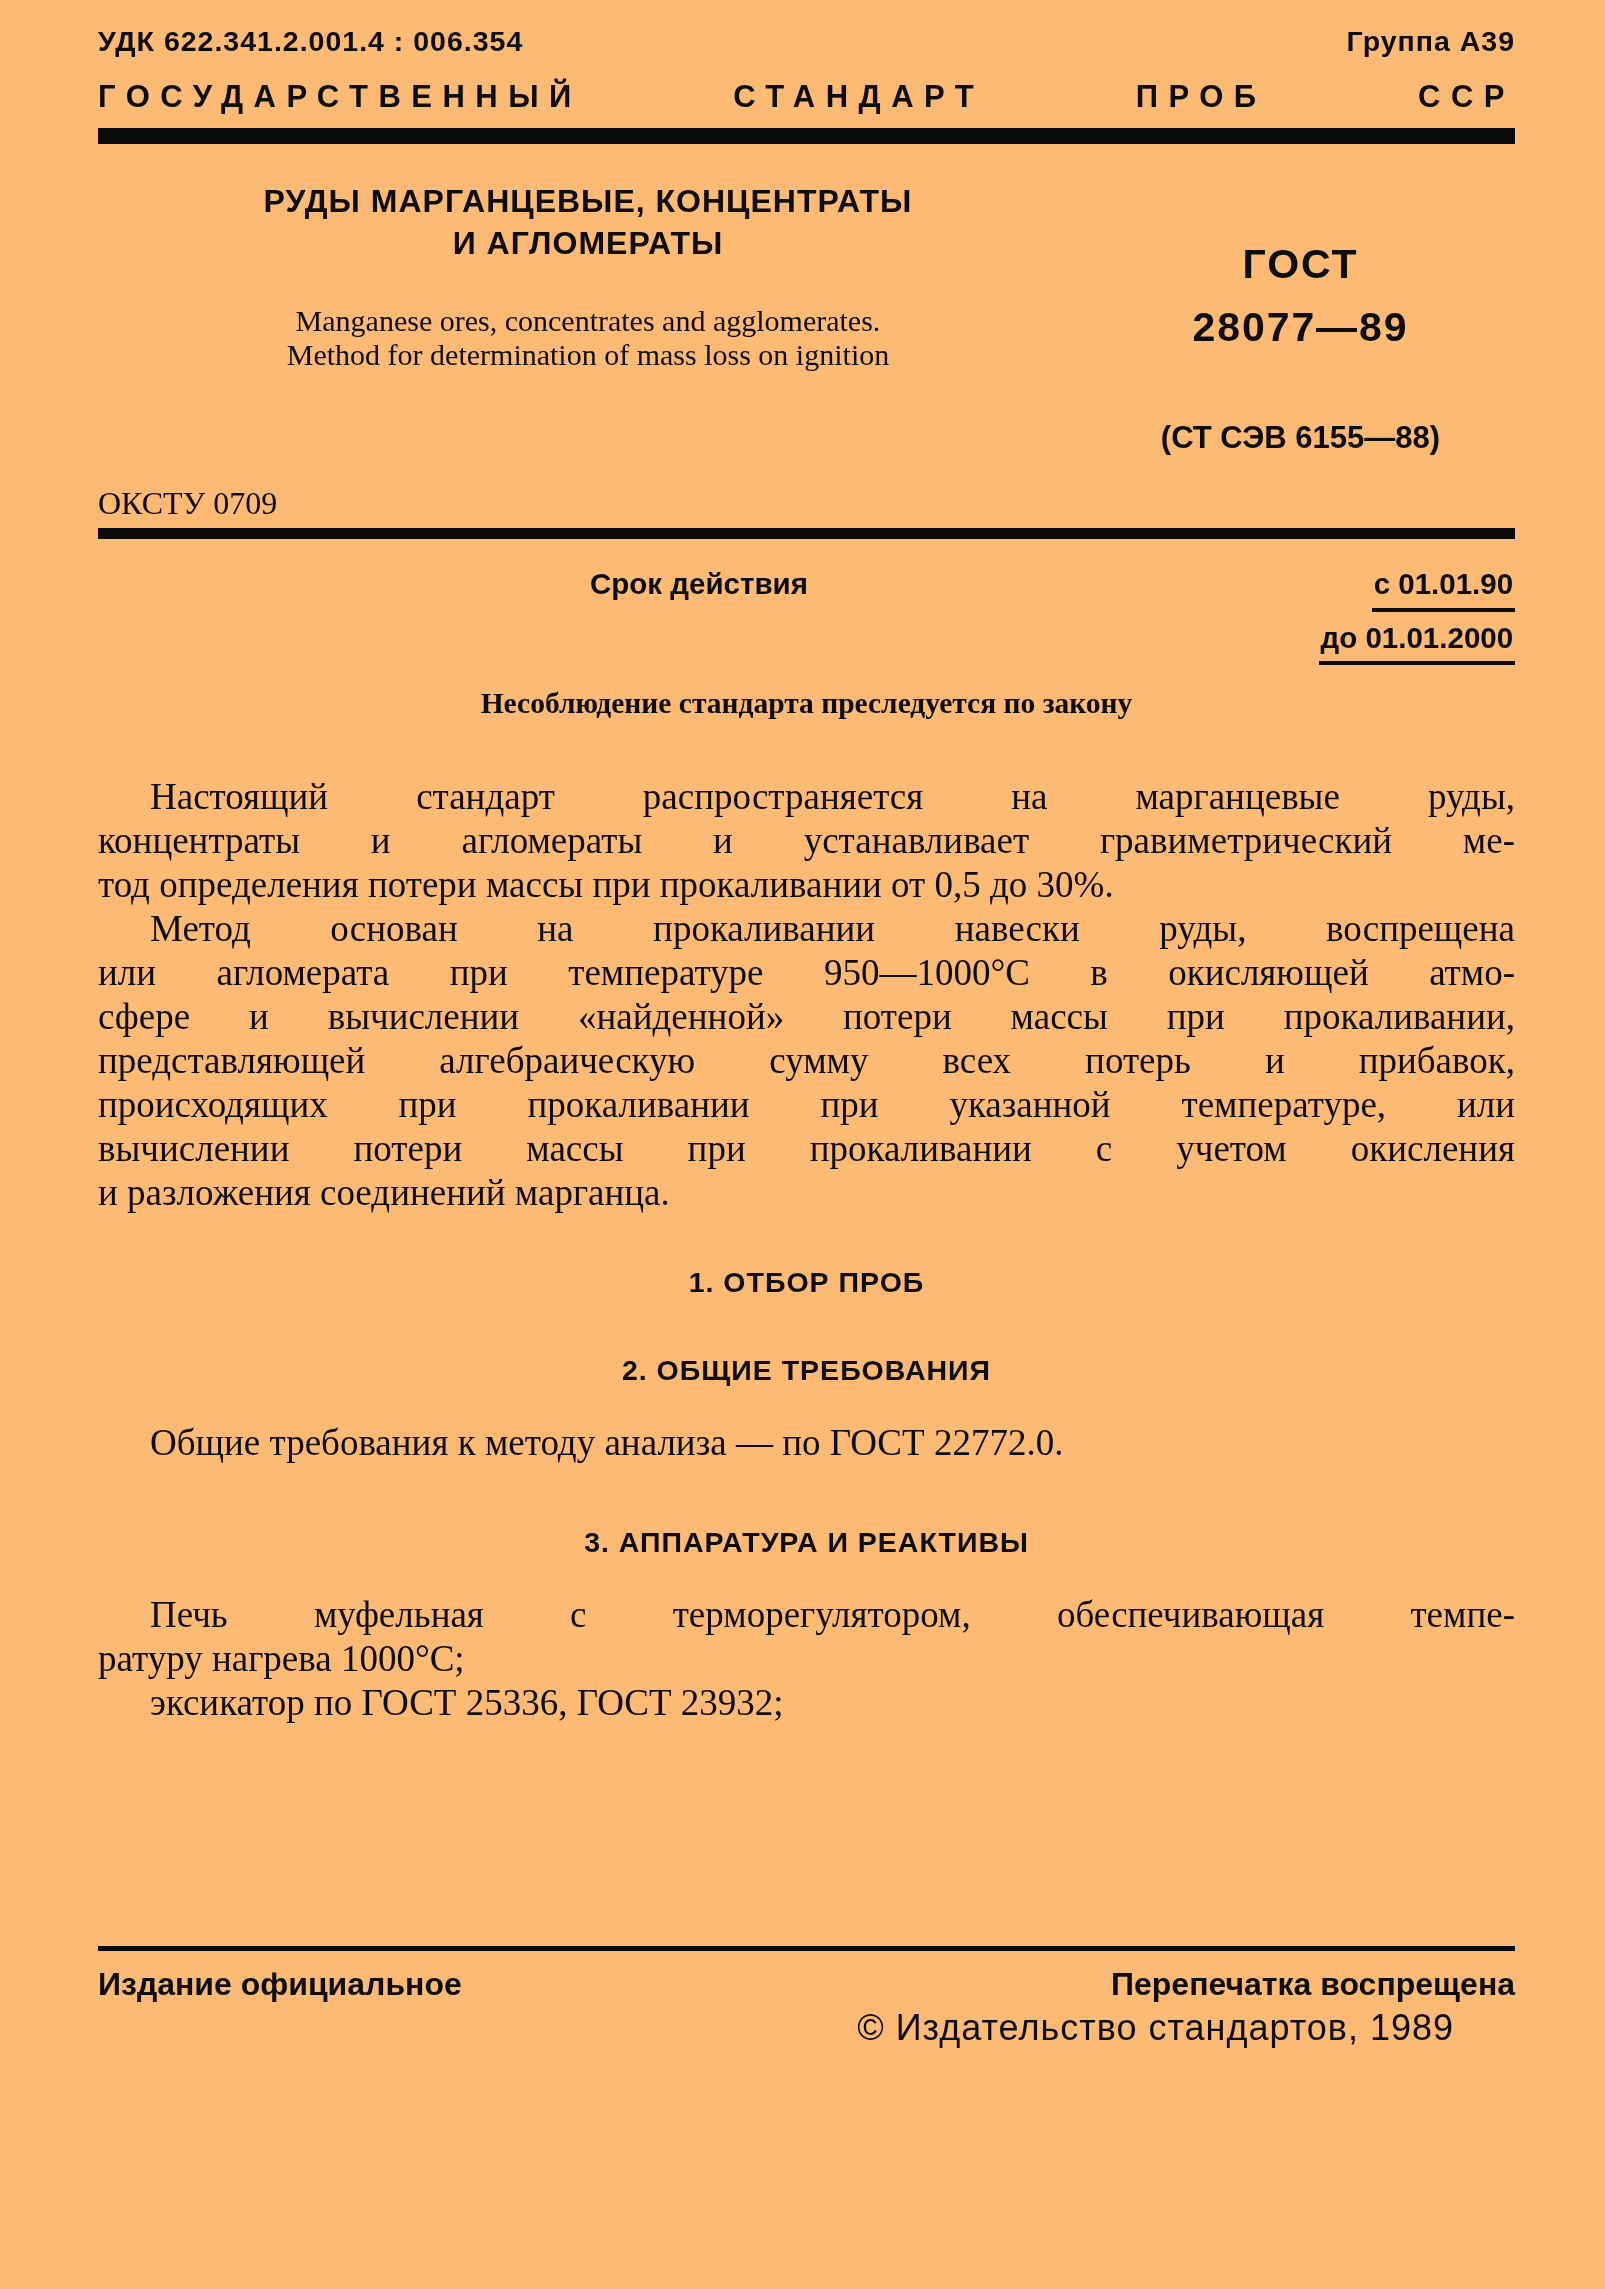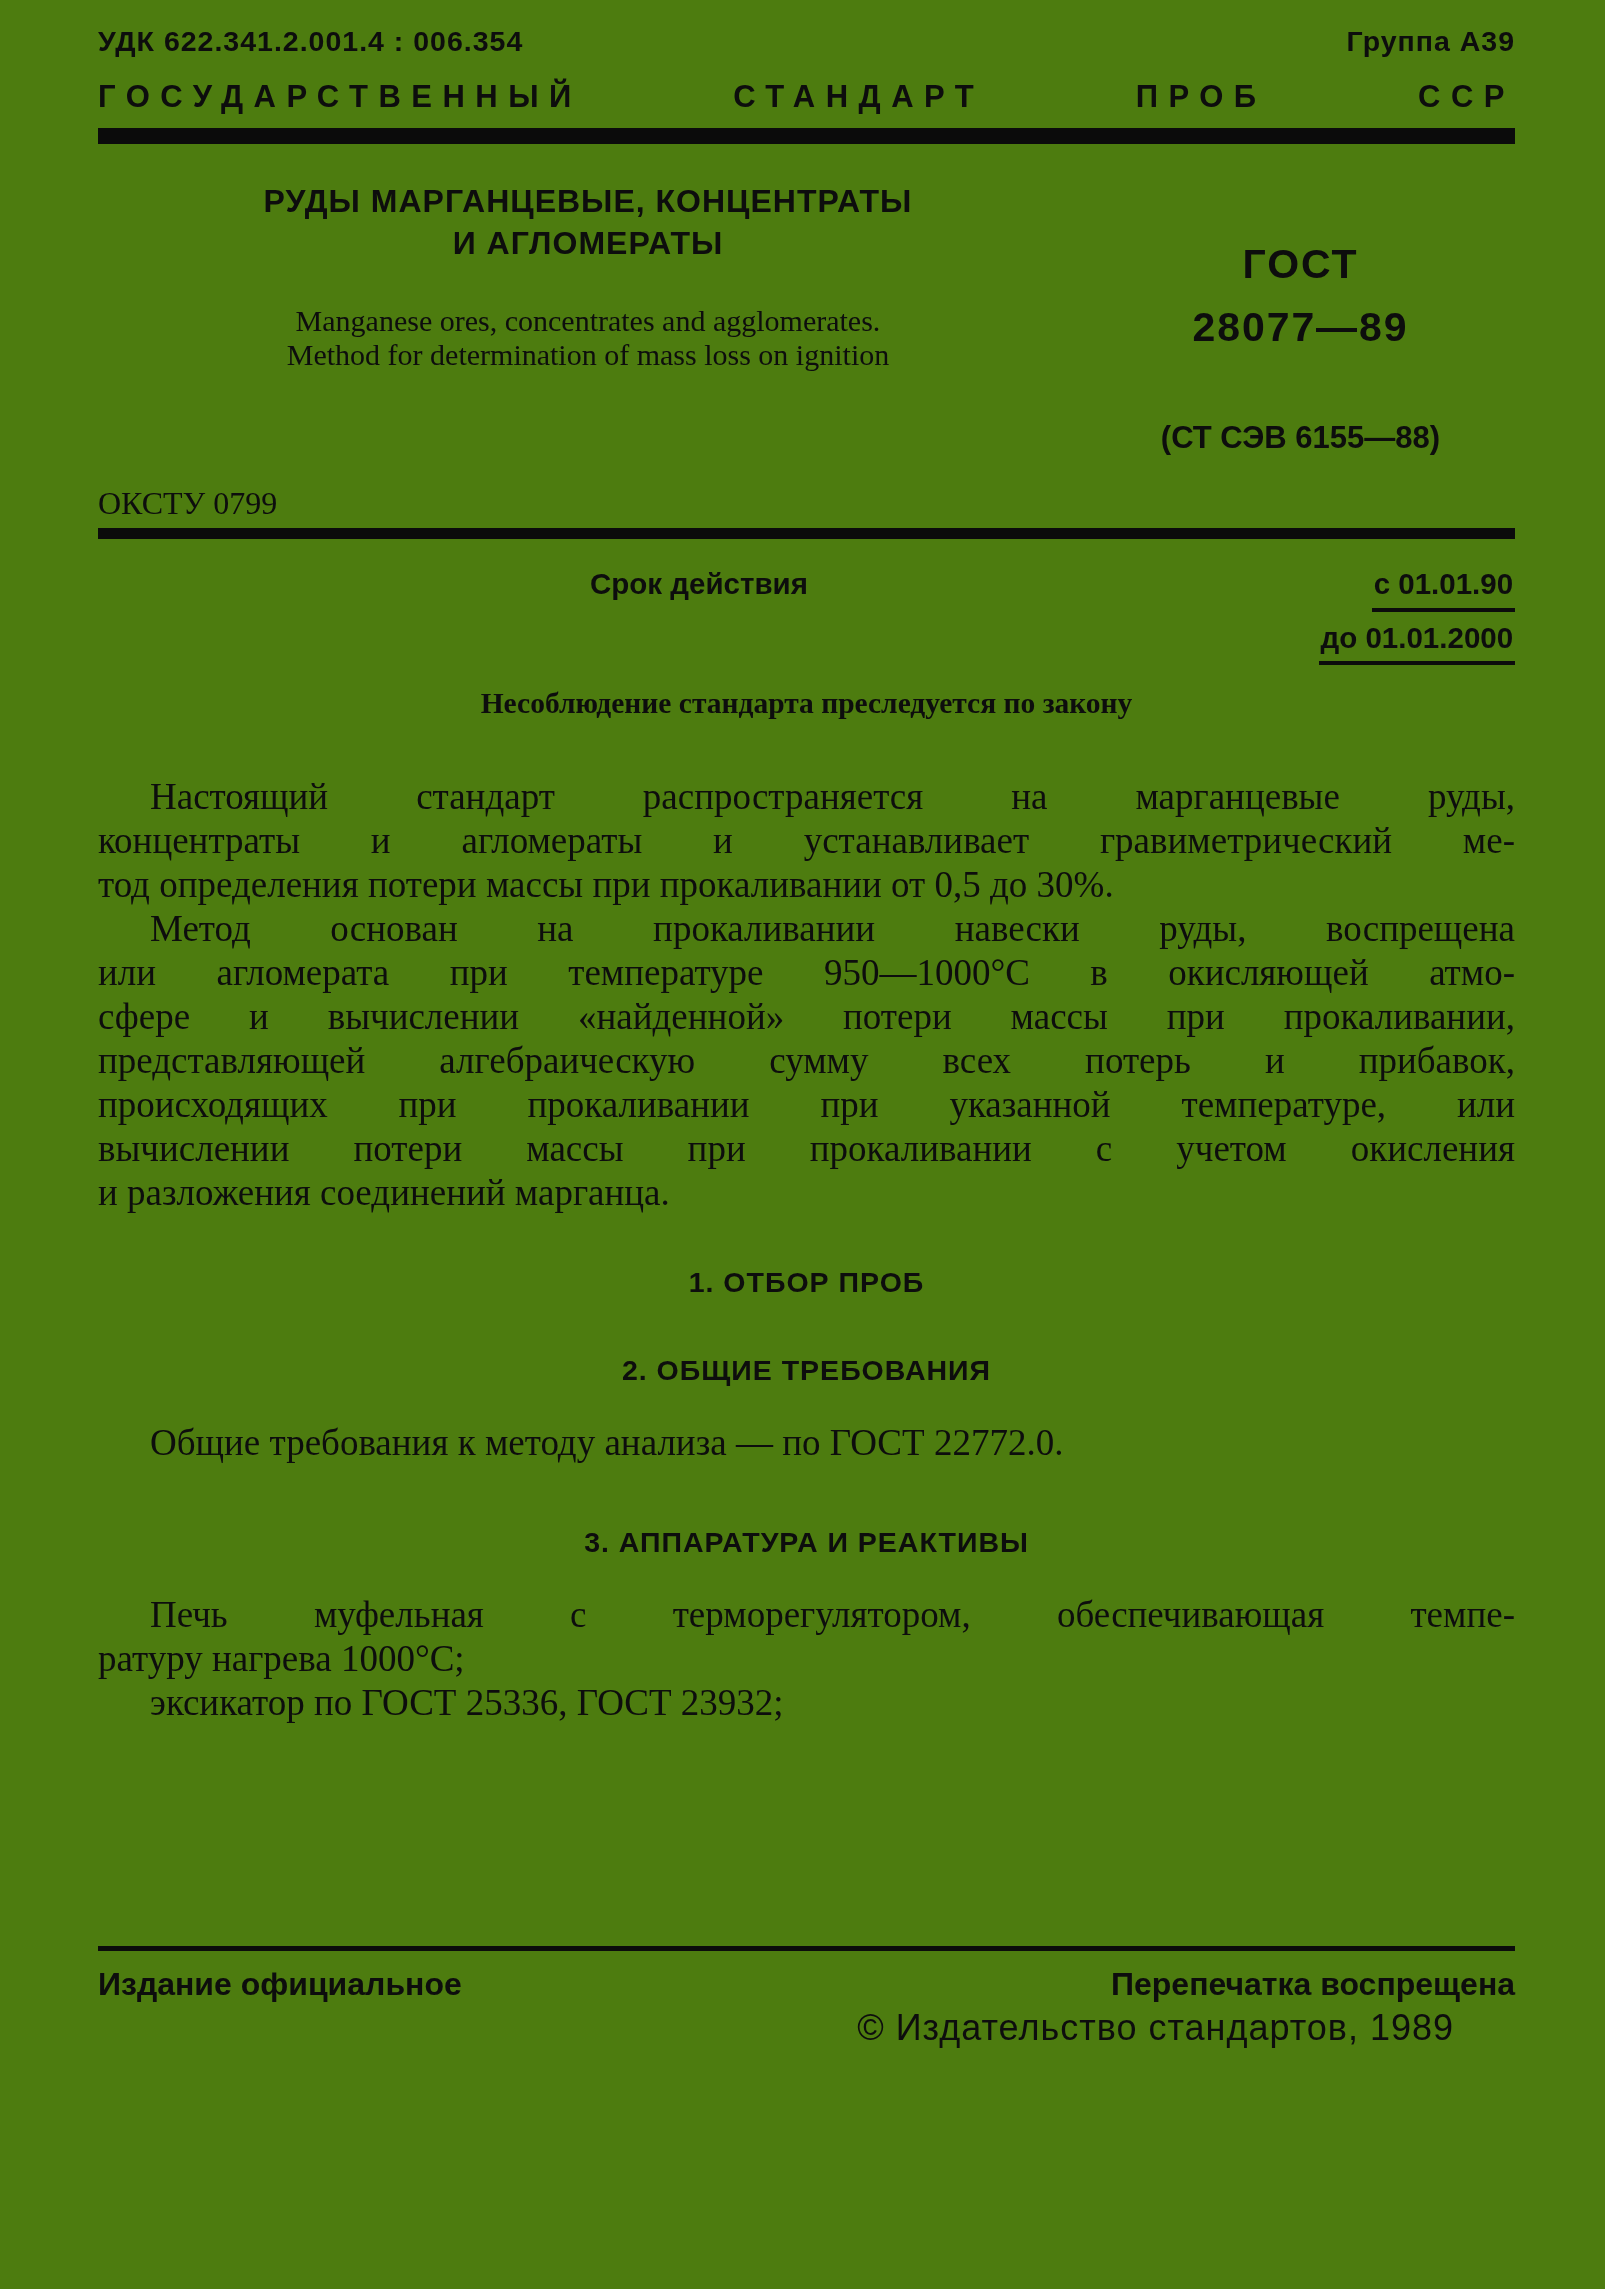--- a/index.html
+++ b/index.html
@@ -1,20 +1,20 @@
 <!DOCTYPE html>
 <html lang="ru" style="font-size:15px"><head>
 <meta charset="utf-8">
 <style>
   html,body { margin:0; padding:0; background:#555; }
   .page {
     position:relative;
     width:1605px; height:2289px;
     margin:0 auto;
-    background:#4d7c0f;
+    background:#fdba74;
     color:#0d0d0d;
     font-family:"Liberation Serif","DejaVu Serif",serif;
     overflow:hidden;
     box-sizing:border-box;
     padding:25px 90px 0 98px;
   }
 
   
   .header-row {
     display:flex; justify-content:space-between; align-items:baseline;
@@ -145,21 +145,21 @@
     </div>
     <div class="right-col">
       <div class="designation">
         <div>ГОСТ</div>
         <div>28077—89</div>
       </div>
       <div class="sev">(СТ СЭВ 6155—88)</div>
     </div>
   </div>
 
-  <div class="okstu">ОКСТУ 0799</div>
+  <div class="okstu">ОКСТУ 0709</div>
 
   <div class="bar-mid"></div>
 
   <div class="validity">
     <div class="validity-label">Срок действия</div>
     <div class="validity-dates">
       <div class="date-row">
         <span class="date">с 01.01.90</span>
       </div>
       <div class="date-row">

